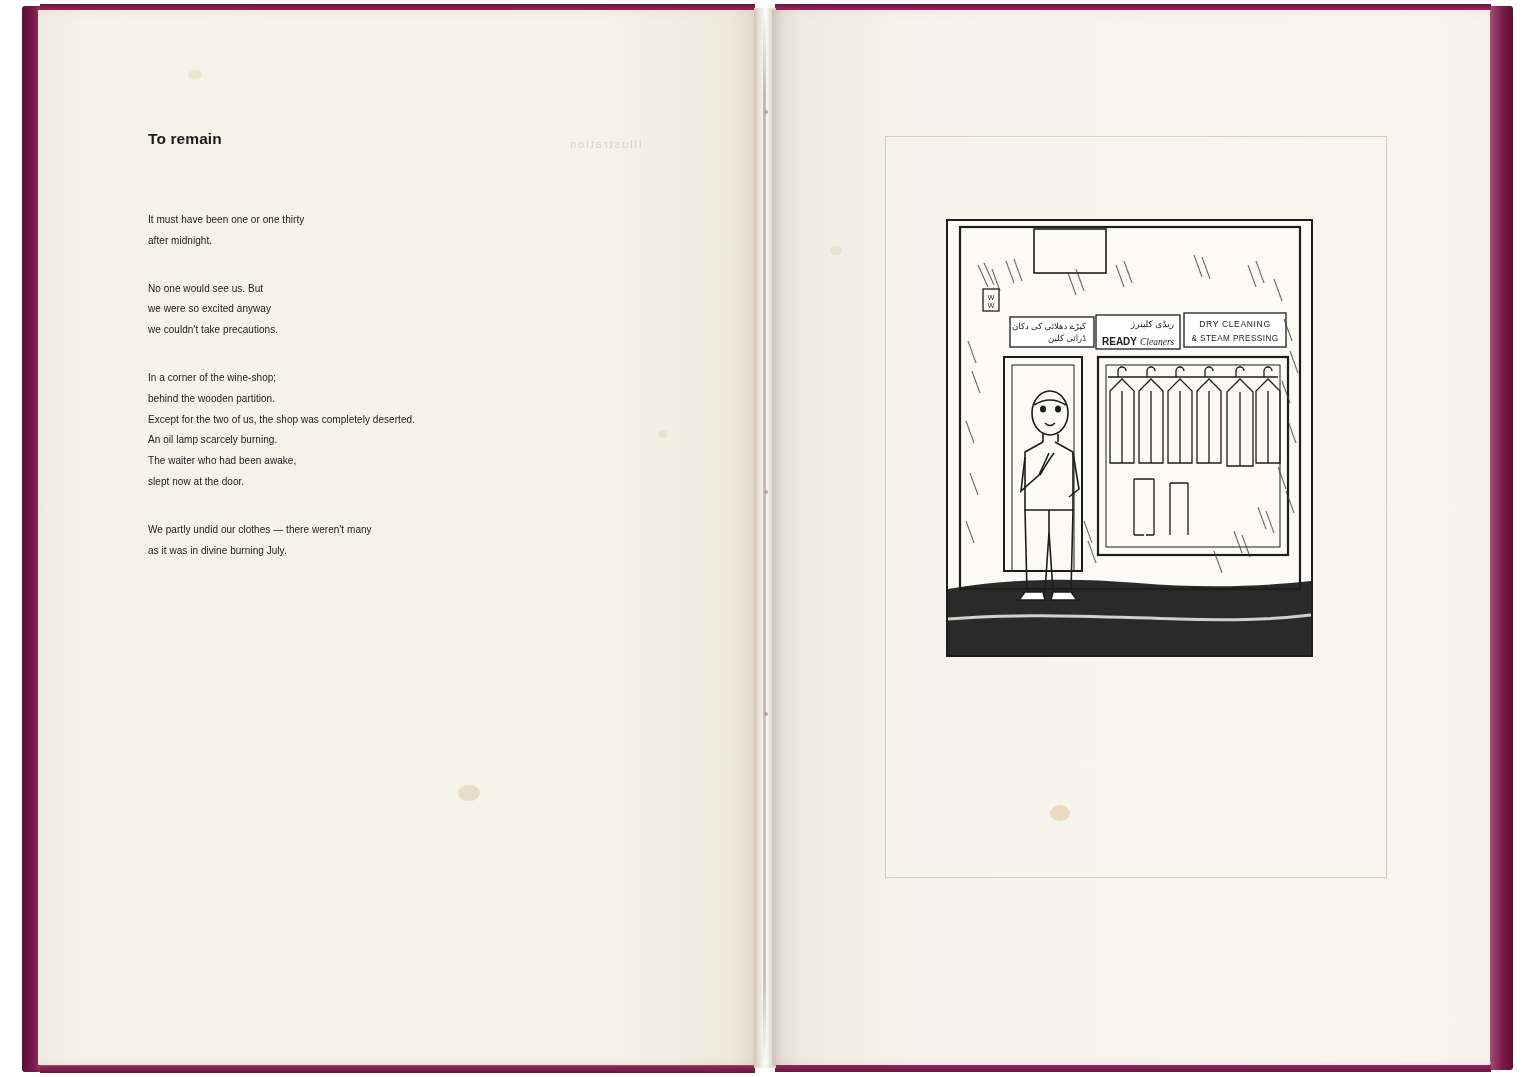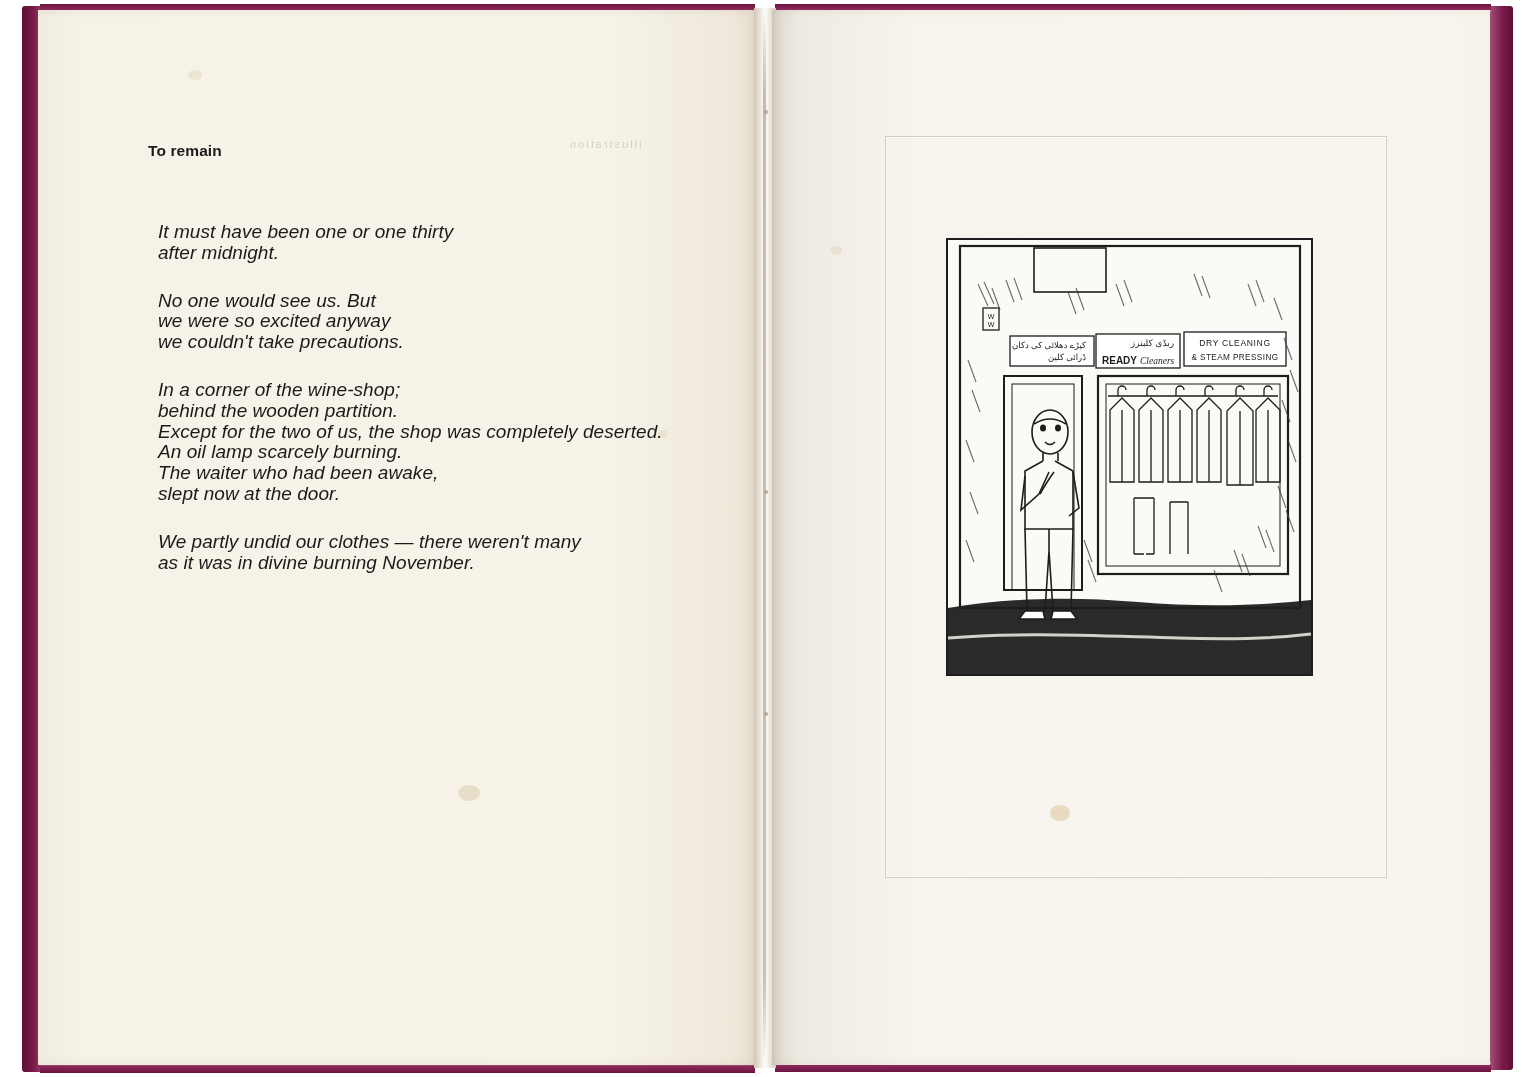--- a/index.html
+++ b/index.html
@@ -105,29 +105,28 @@
     position: absolute;
     left: 110px;
     top: 120px;
     width: 560px;
     color: #1b1b1b;
   }
   .poem-title {
     font-size: 15.5px;
     font-weight: bold;
     letter-spacing: 0.1px;
-    margin: 12px 0 62px 0;
+    margin: 0 0 62px 0;
   }
   .stanza {
-    margin: 0 0 27px 10px;
-    font-size: 19px;
+    margin: 0 0 27px 0;
+    font-size: 10px;
     line-height: 20.8px;
     letter-spacing: 0.05px;
     white-space: pre-line;
-    font-style: italic;
   }
 
   
   .ghost {
     position: absolute;
     left: 530px; top: 128px;
     font-size: 11px;
     color: rgba(150,145,130,0.35);
     letter-spacing: 2px;
     transform: scaleX(-1);
@@ -136,21 +135,21 @@
   
   .plate-emboss {
     position: absolute;
     left: 885px; top: 136px;
     width: 500px; height: 740px;
     border: 1px solid rgba(181,172,155,0.55);
     box-shadow: 0 0 0 1px rgba(255,255,255,0.5) inset;
   }
   .artwork {
     position: absolute;
-    left: 946px; top: 238px;
+    left: 946px; top: 219px;
     width: 363px; height: 434px;
     background: #1d4ed8;
     border: 2px solid #1d1d1d;
     overflow: hidden;
   }
   .art-svg { display:block; width:100%; height:100%; }
 </style>
 </head>
 <body>
 
@@ -178,21 +177,21 @@
       <p class="stanza">No one would see us. But
 we were so excited anyway
 we couldn't take precautions.</p>
       <p class="stanza">In a corner of the wine-shop;
 behind the wooden partition.
 Except for the two of us, the shop was completely deserted.
 An oil lamp scarcely burning.
 The waiter who had been awake,
 slept now at the door.</p>
       <p class="stanza">We partly undid our clothes — there weren't many
-as it was in divine burning November.</p>
+as it was in divine burning July.</p>
     </div>
   </div>
 
   <div class="gutter"></div>
   <div class="gutter-line"></div>
   <div class="gutter-mark" style="left:764px; top:110px;"></div>
   <div class="gutter-mark" style="left:764px; top:490px;"></div>
   <div class="gutter-mark" style="left:764px; top:712px;"></div>
 
   <div class="page page-right">

